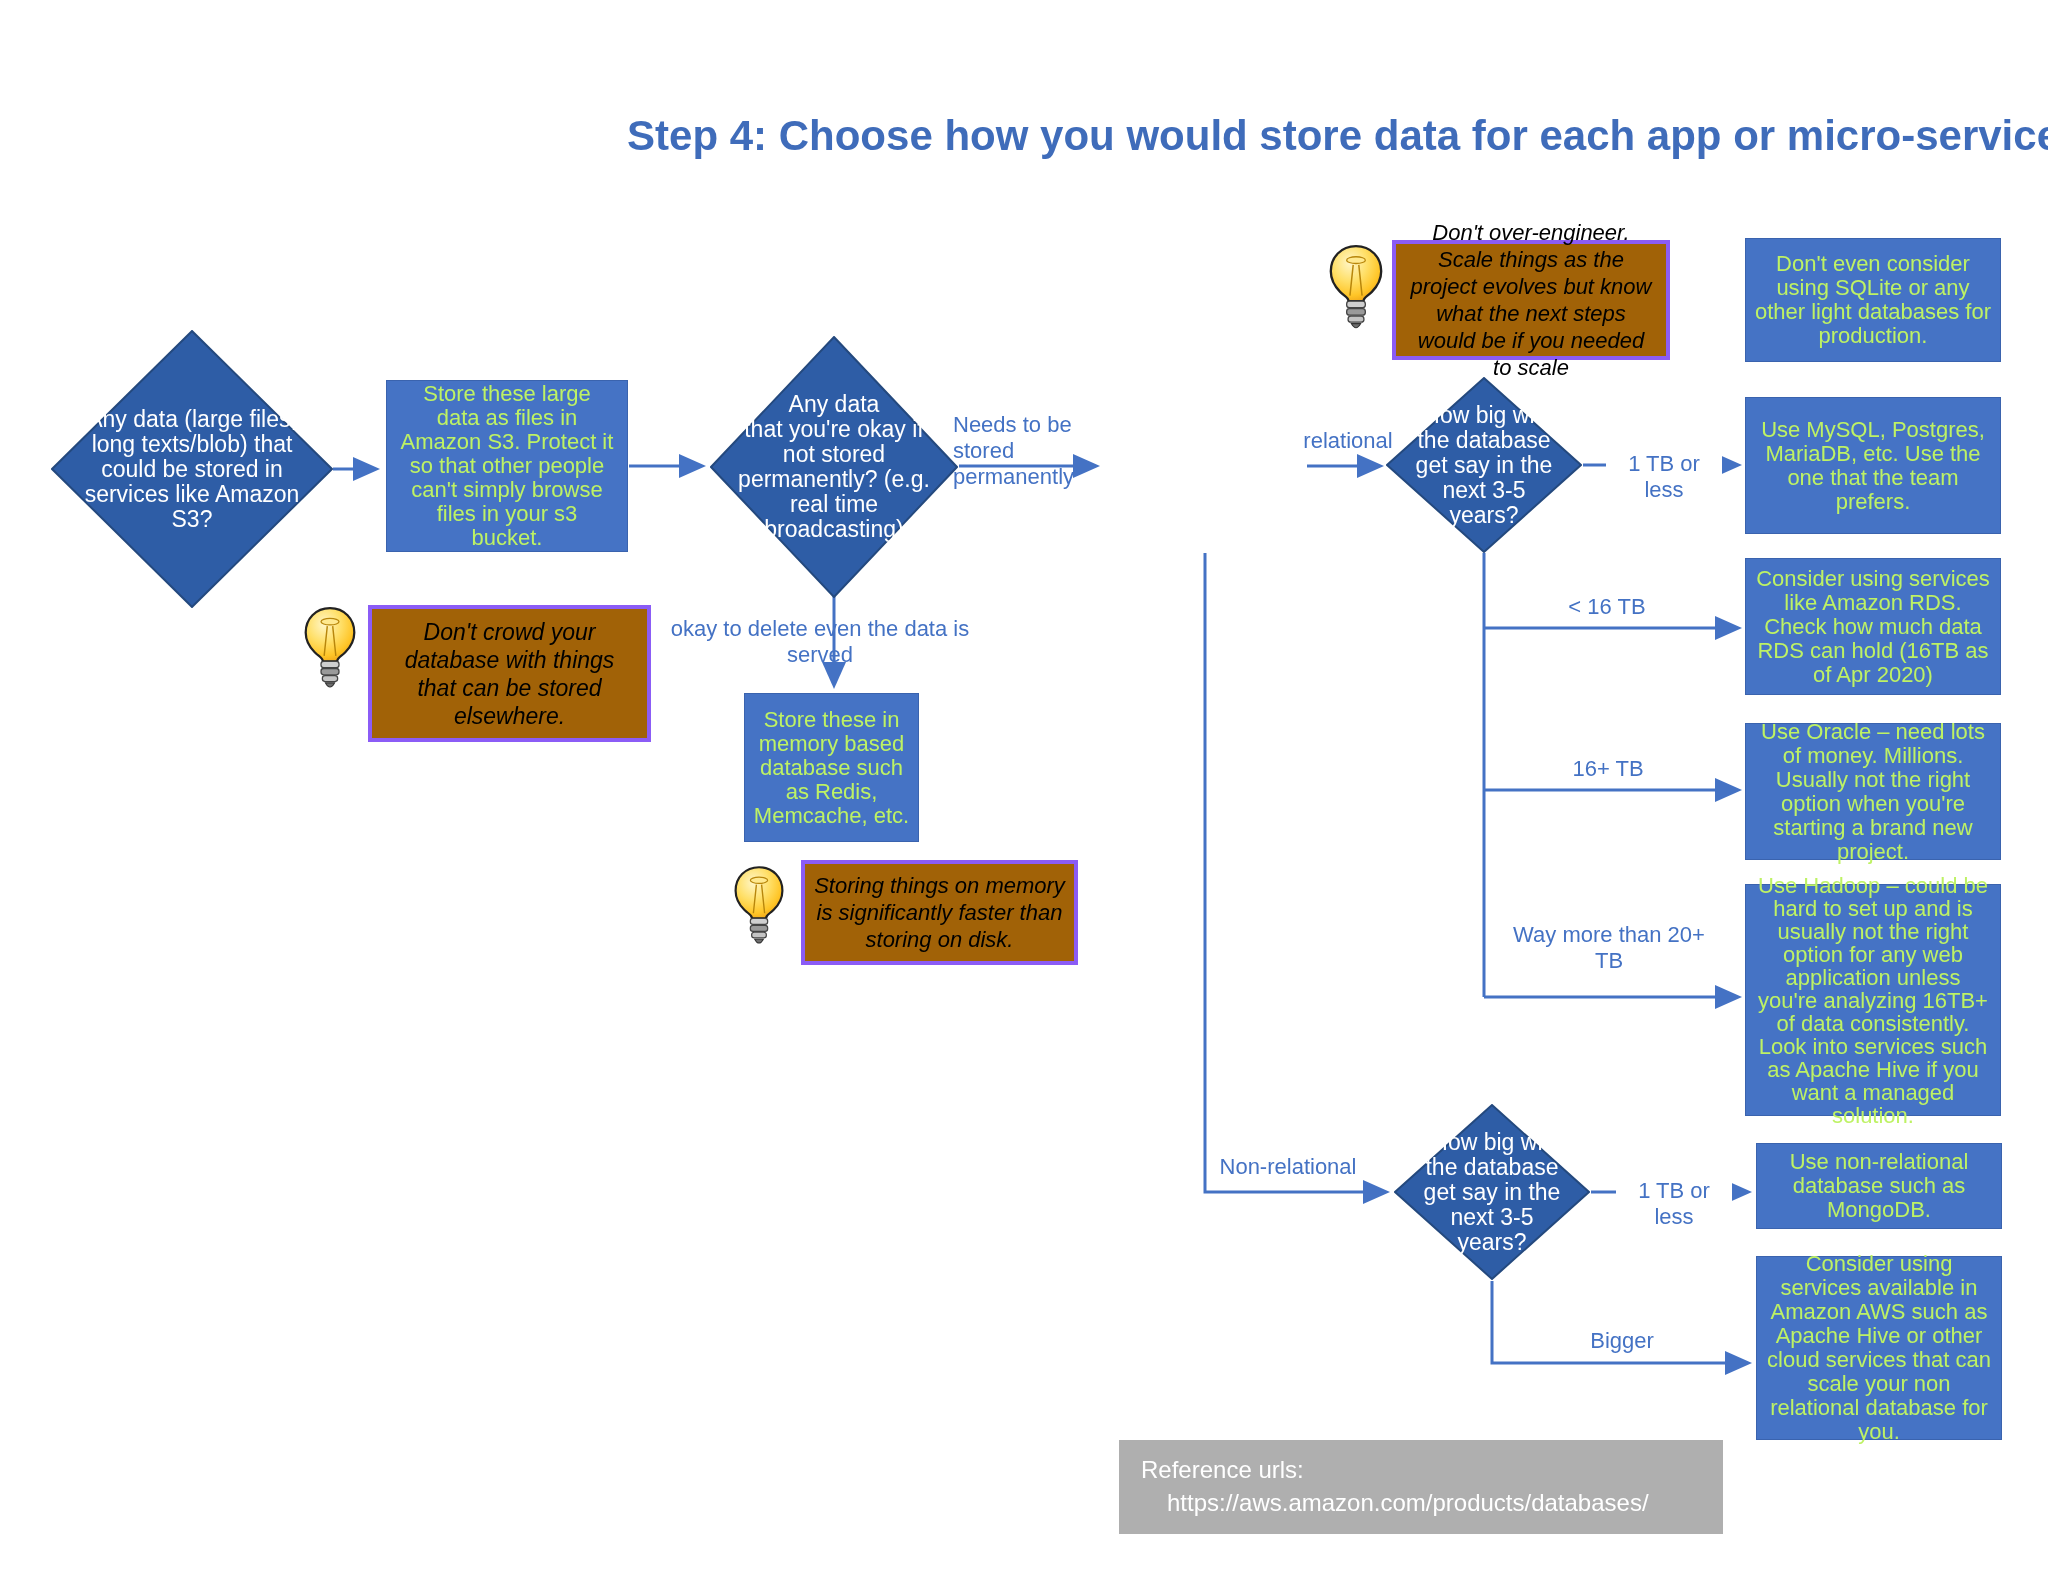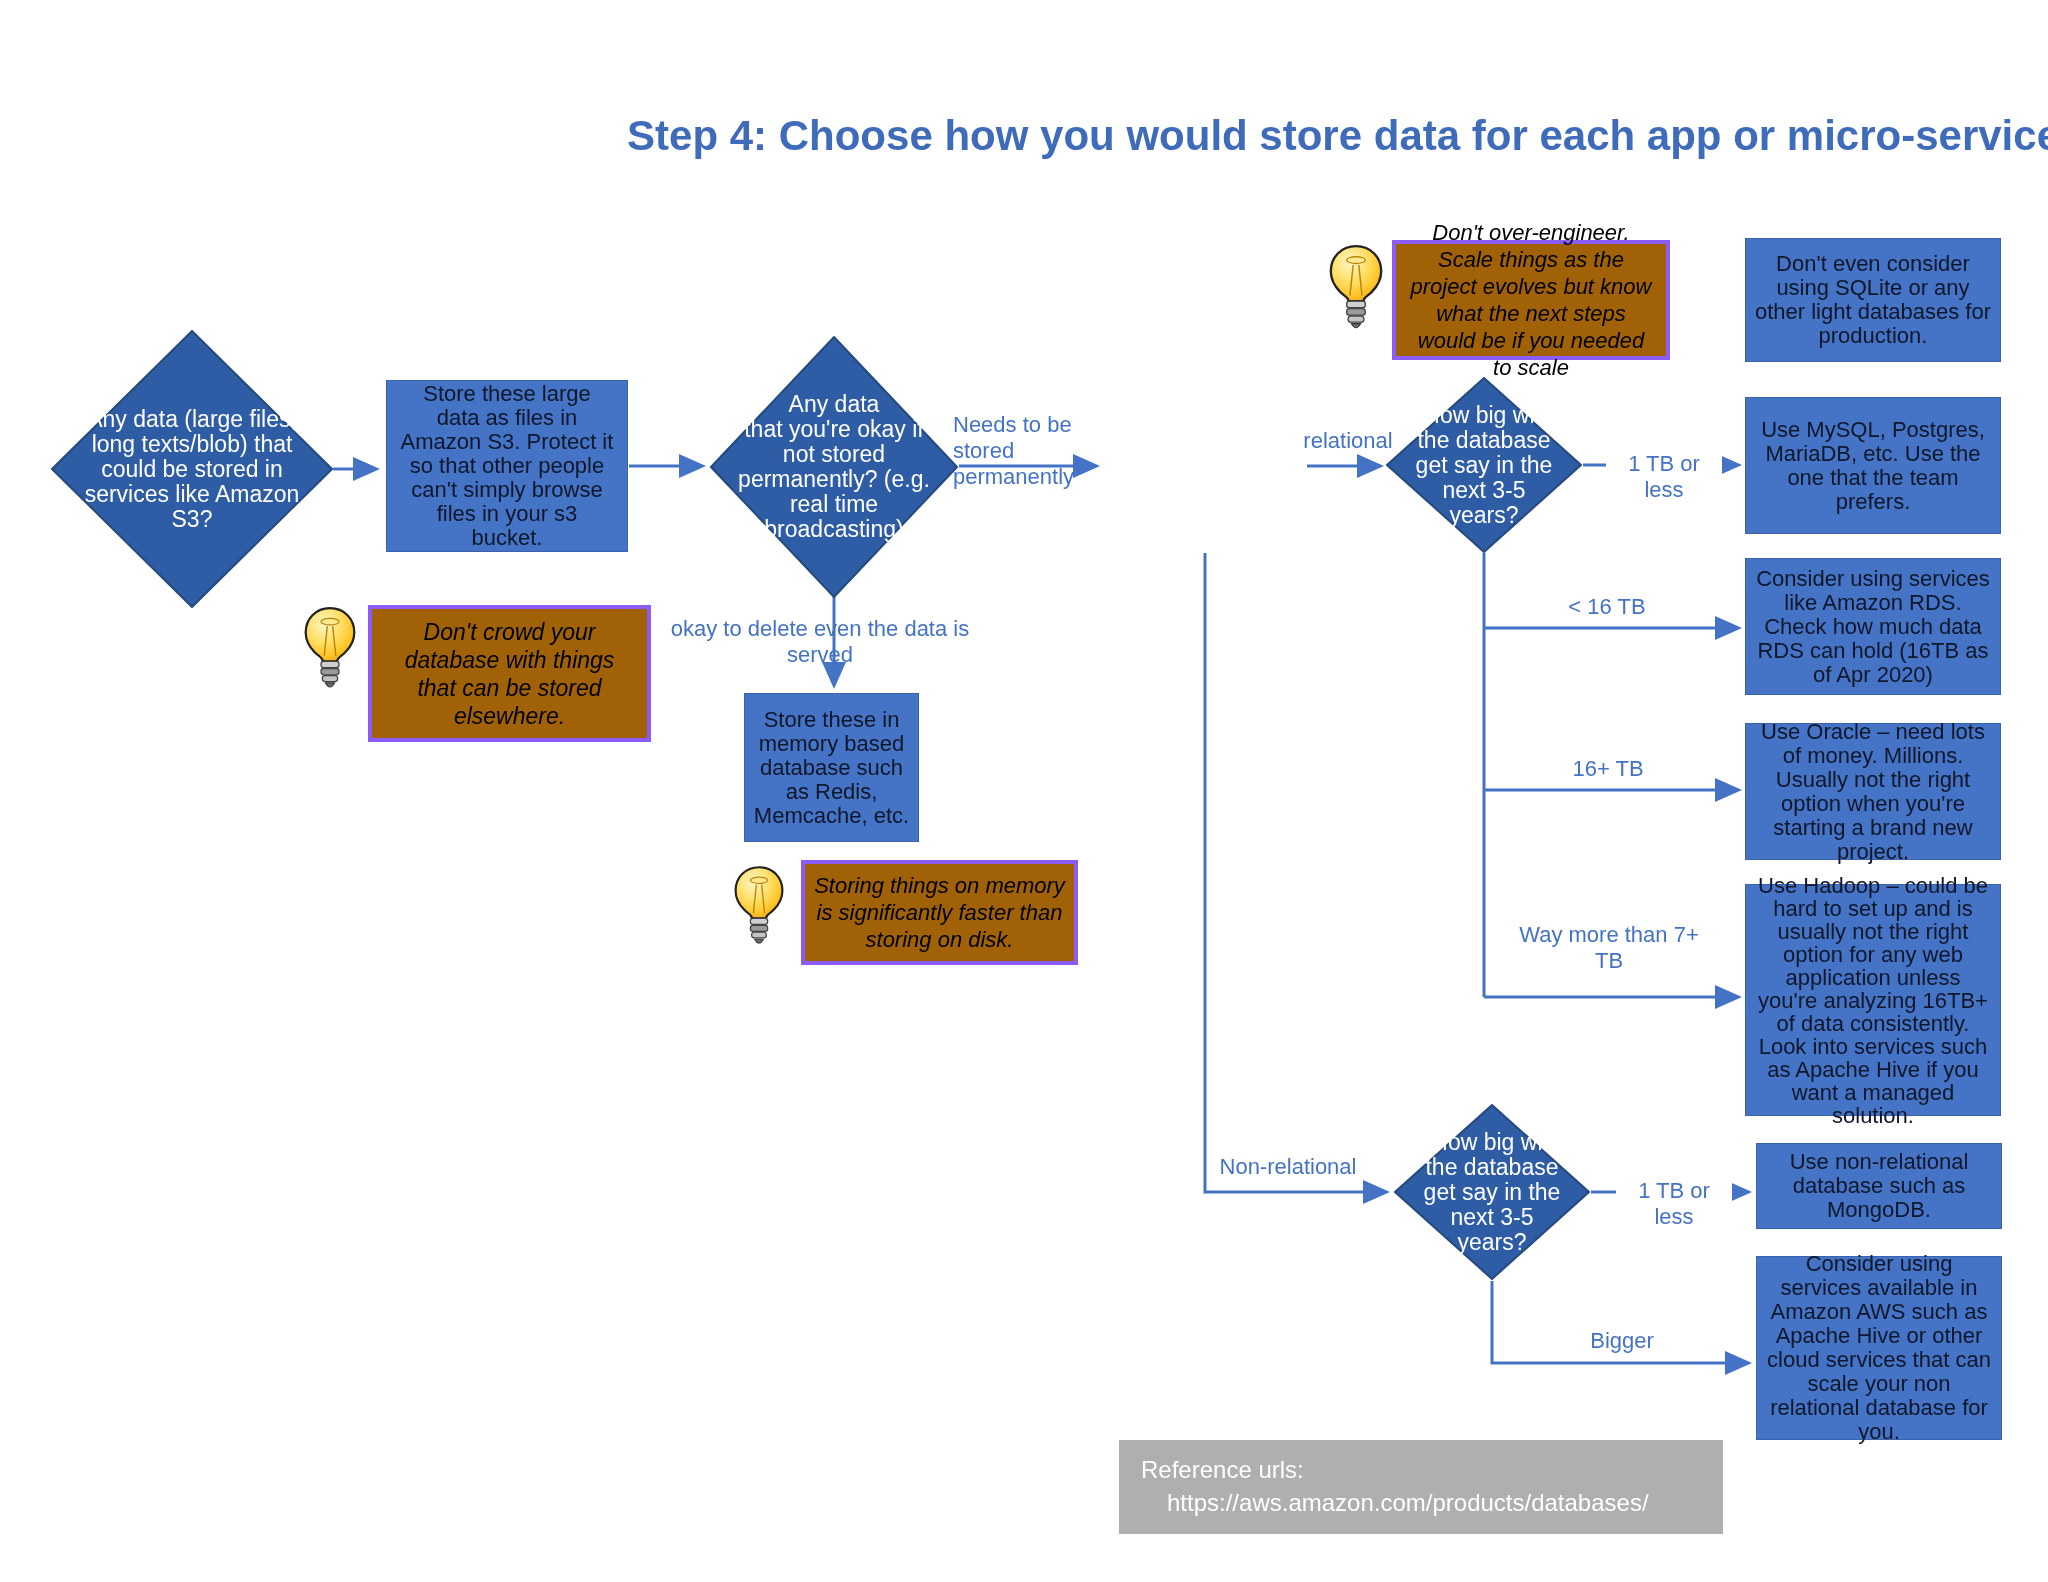--- a/index.html
+++ b/index.html
@@ -6,21 +6,21 @@
   #canvas{position:relative;width:2048px;height:1582px;background:#ffffff;overflow:hidden;
           font-family:"Liberation Sans",sans-serif;}
   #edges{position:absolute;left:0;top:0;z-index:1;}
   .title{position:absolute;left:0;top:112px;width:100%;text-align:right;
          font-size:42px;font-weight:bold;color:#3f6cba;z-index:2;padding-left:12px;}
   .diamond{position:absolute;z-index:3;}
   .diamond svg{position:absolute;left:0;top:0;}
   .diamond .txt{position:absolute;left:0;top:0;right:0;bottom:0;display:flex;align-items:center;
         justify-content:center;text-align:center;color:#fff;font-size:23px;line-height:25px;
         white-space:pre-line;}
-  .rect{position:absolute;z-index:3;background:#4573C5;border:1px solid #3a63ae;color:#0f172a;
+  .rect{position:absolute;z-index:3;background:#4573C5;border:1px solid #3a63ae;color:#bef264;
         display:flex;align-items:center;justify-content:center;text-align:center;
         font-size:22px;line-height:24px;white-space:pre-line;box-sizing:border-box;}
   .rect.tight{line-height:23px;}
   .note{position:absolute;z-index:3;background:#a16207;border:4px solid #8b5cf6;color:#000;
         display:flex;align-items:center;justify-content:center;text-align:center;
         font-size:23px;line-height:28px;box-sizing:border-box;font-style:italic;}
   .note.small{font-size:22px;line-height:27px;}
   .lbl{position:absolute;z-index:4;color:#4472C4;font-size:22px;line-height:26px;text-align:center;}
   .lbl.left{text-align:left;}
   .lbl.onln{background:#ffffff;}
@@ -142,21 +142,21 @@
     </svg>
   <div class="note small" style="left:801px;top:860px;width:277px;height:105px;padding:0 7px">Storing things on memory is significantly faster than storing on disk.</div>
 
   <div class="lbl left" style="left:953px;top:412px;width:180px">Needs to be stored permanently</div>
   <div class="lbl" style="left:660px;top:616px;width:320px">okay to delete even the data is served</div>
   <div class="lbl" style="left:1300px;top:428px;width:96px">relational</div>
   <div class="lbl" style="left:1218px;top:1154px;width:140px">Non-relational</div>
   <div class="lbl onln" style="left:1606px;top:451px;width:116px">1 TB or less</div>
   <div class="lbl" style="left:1552px;top:594px;width:110px">&lt; 16 TB</div>
   <div class="lbl" style="left:1556px;top:756px;width:104px">16+ TB</div>
-  <div class="lbl" style="left:1513px;top:922px;width:192px">Way more than 7+ TB</div>
+  <div class="lbl" style="left:1513px;top:922px;width:192px">Way more than 20+ TB</div>
   <div class="lbl onln" style="left:1616px;top:1178px;width:116px">1 TB or less</div>
   <div class="lbl" style="left:1588px;top:1328px;width:68px">Bigger</div>
 
   <div class="grayref" style="left:1119px;top:1440px;width:604px;height:94px">
     <div>Reference urls:</div>
     <div class="l2">https://aws.amazon.com/products/databases/</div>
   </div>
 
 </div>
 

